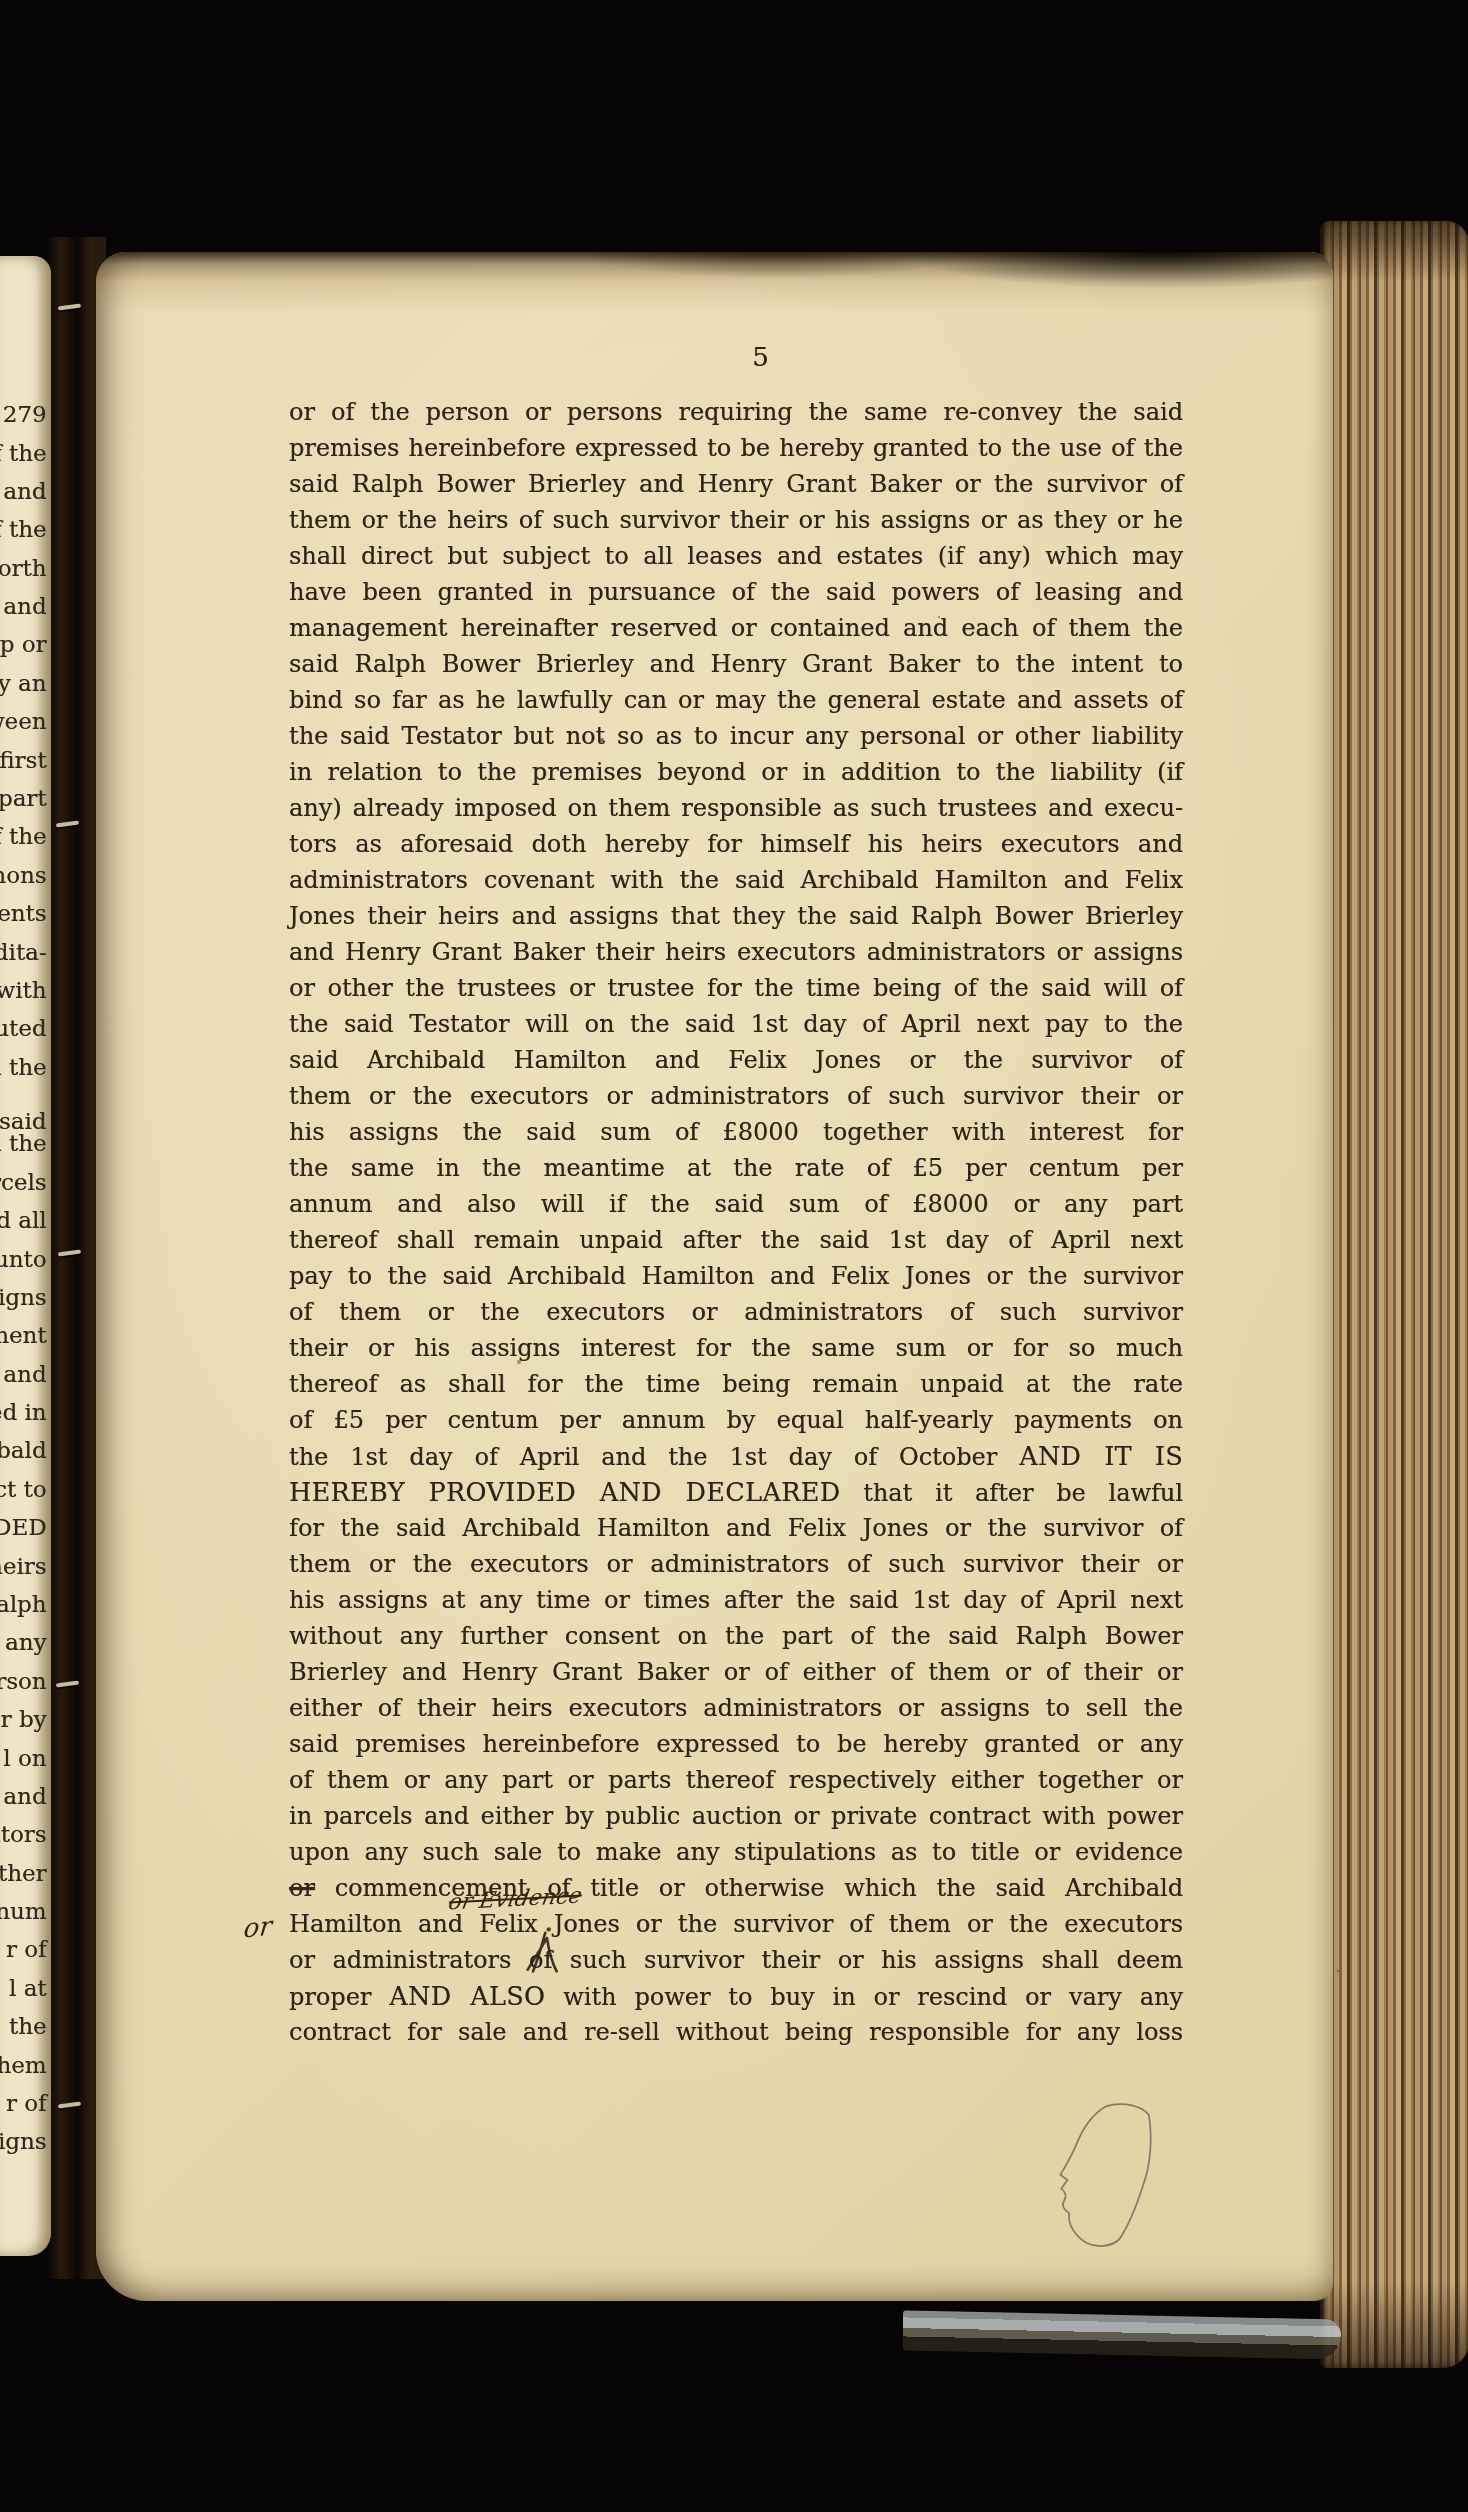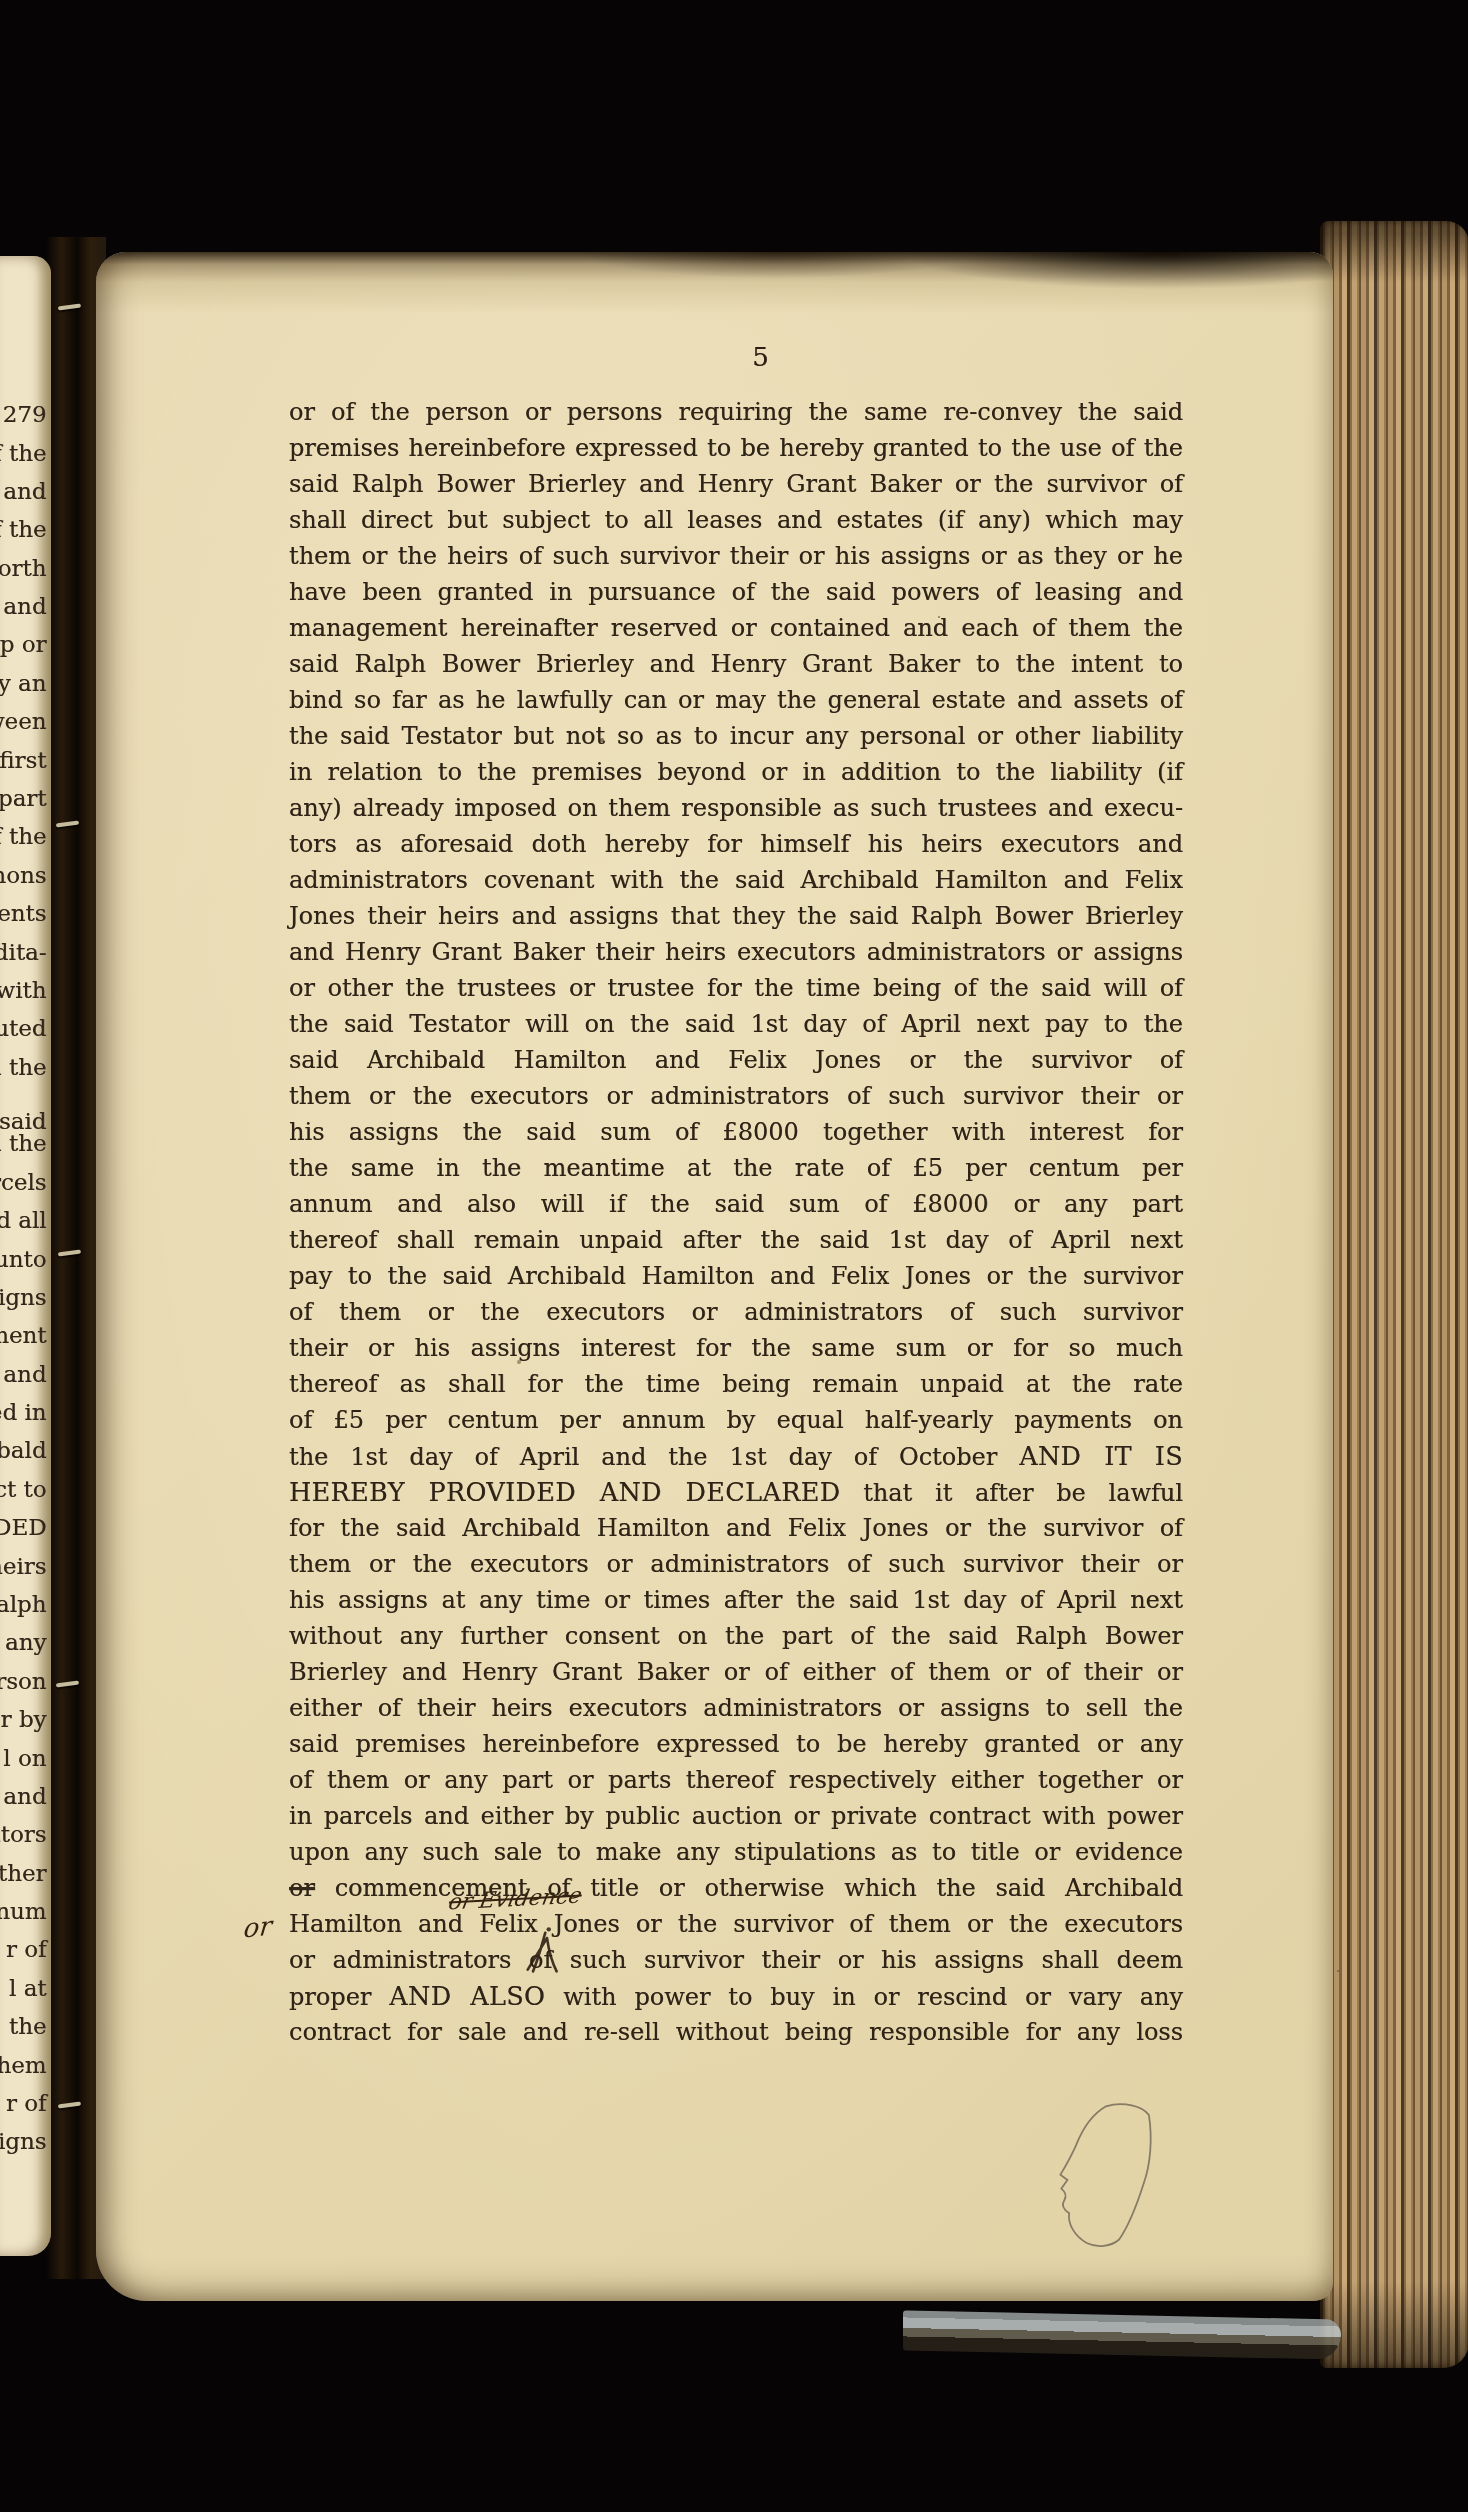--- a/index.html
+++ b/index.html
@@ -185,22 +185,22 @@
     <div class="page-burn"></div>
     <div class="page-speck"></div>
   </div>
 
   <div class="page-number">5</div>
 
   <div class="text-block">
       <div class="tl"><span>or of the person or persons requiring the same re-convey the said</span></div>
       <div class="tl"><span>premises hereinbefore expressed to be hereby granted to the use of the</span></div>
       <div class="tl"><span>said Ralph Bower Brierley and Henry Grant Baker or the survivor of</span></div>
+      <div class="tl"><span>them or the heirs of such survivor their or his assigns or as they or he</span></div>
       <div class="tl"><span>shall direct but subject to all leases and estates (if any) which may</span></div>
-      <div class="tl"><span>them or the heirs of such survivor their or his assigns or as they or he</span></div>
       <div class="tl"><span>have been granted in pursuance of the said powers of leasing and</span></div>
       <div class="tl"><span>management hereinafter reserved or contained and each of them the</span></div>
       <div class="tl"><span>said Ralph Bower Brierley and Henry Grant Baker to the intent to</span></div>
       <div class="tl"><span>bind so far as he lawfully can or may the general estate and assets of</span></div>
       <div class="tl"><span>the said Testator but not so as to incur any personal or other liability</span></div>
       <div class="tl"><span>in relation to the premises beyond or in addition to the liability (if</span></div>
       <div class="tl"><span>any) already imposed on them responsible as such trustees and execu-</span></div>
       <div class="tl"><span>tors as aforesaid doth hereby for himself his heirs executors and</span></div>
       <div class="tl"><span>administrators covenant with the said Archibald Hamilton and Felix</span></div>
       <div class="tl"><span>Jones their heirs and assigns that they the said Ralph Bower Brierley</span></div>

